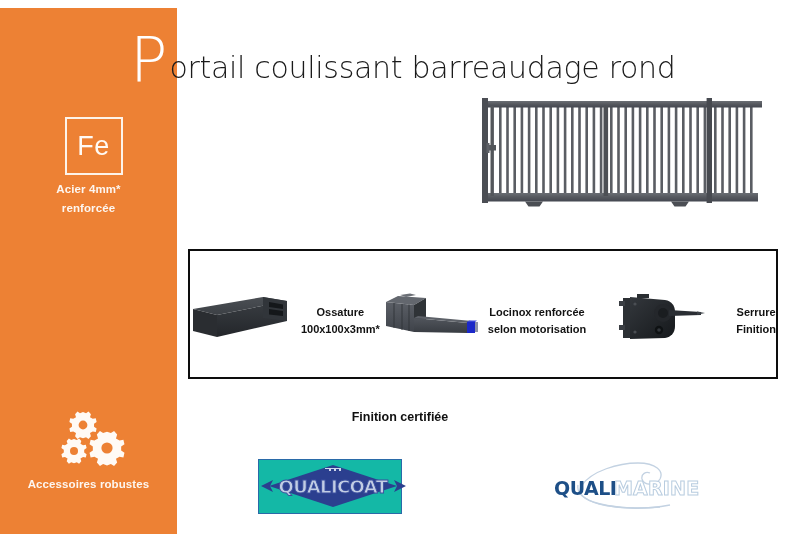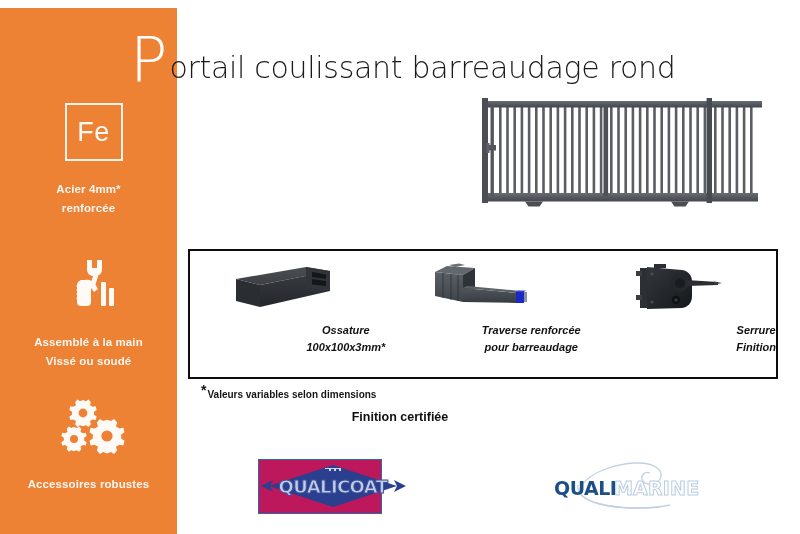--- a/index.html
+++ b/index.html
@@ -36,21 +36,21 @@
     font-size: 11.5px;
     font-weight: 600;
     letter-spacing: .1px;
     line-height: 19px;
     color: #fdf6f0;
     white-space: nowrap;
   }
   .icon-wrap {
     height: 72px;
     display: flex;
-    align-items: flex-start;
+    align-items: flex-end;
     justify-content: center;
     margin-bottom: 5px;
     padding-left: 10px;
   }
   
   #feature-steel { top: 95px; }
   .fe-box {
     width: 58px; height: 58px;
     border: 2px solid #fdf3ea;
     display: flex; align-items: center; justify-content: center;
@@ -108,25 +108,24 @@
     left: 188px; top: 249px;
     width: 590px; height: 130px;
     border: 2.5px solid #0d0d0d;
     box-sizing: border-box;
     background: #fff;
     display: flex;
   }
   .spec-col {
     flex: 1;
     display: flex;
-    flex-direction: column;
-    align-items: flex-end;
+    flex-direction: row;
+    align-items: center;
     padding-top: 8px;
     box-sizing: border-box;
-    font-style: italic;
   }
   .spec-art {
     height: 58px;
     display: flex;
     align-items: center;
     justify-content: center;
     width: 100%;
   }
   .spec-text { text-align: center; margin-top: 5px; }
   .spec-line {
@@ -162,23 +161,23 @@
     color: #101010;
   }
   #cert-logos {
     position: absolute;
     left: 188px; top: 455px;
     width: 590px; height: 70px;
   }
   #qualicoat-logo {
     position: absolute;
     left: 70px; top: 4px;
-    width: 124px; height: 55px;
+    width: 144px; height: 55px;
     border: 1.5px solid #2a6aa8;
-    background: #be185d;
+    background: #14b8a6;
     box-sizing: border-box;
   }
   #qualimarine-logo {
     position: absolute;
     left: 364px; top: 0px;
     width: 160px; height: 62px;
   }
 </style>
 </head>
 <body>
@@ -190,44 +189,20 @@
     <div class="feature" id="feature-steel">
       <div class="icon-wrap">
         <div class="fe-box">
           <span class="fe-text">Fe</span>
         </div>
       </div>
       <div class="feature-label">Acier 4mm*</div>
       <div class="feature-label">renforcée</div>
     </div>
 
-    <div class="feature" id="feature-assembly">
-      <div class="icon-wrap">
-        <svg width="62" height="62" viewBox="0 0 62 62" aria-hidden="true">
-          <g fill="#fffaf5">
-
-            <path d="M24 4 h5 v8 h5 V4 h5 v10 a6 6 0 0 1 -6 6 h-3 a6 6 0 0 1 -6 -6 Z"></path>
-
-            <rect x="28.5" y="19" width="5" height="13" transform="rotate(18 31 25)"></rect>
-
-            <path d="M22 24 c4 -1 8 1 10 4 l3 5 -4 3 -3 -4 v14 a4 4 0 0 1 -4 4 h-6 a4 4 0 0 1 -4 -4 V30 a6 6 0 0 1 4 -6 Z"></path>
-
-            <rect x="13.5" y="29" width="10" height="2.2" rx="1"></rect>
-            <rect x="13.5" y="33" width="10" height="2.2" rx="1"></rect>
-            <rect x="13.5" y="37" width="10" height="2.2" rx="1"></rect>
-            <rect x="13.5" y="41" width="10" height="2.2" rx="1"></rect>
-
-            <rect x="38" y="26" width="5" height="24" rx="1"></rect>
-            <rect x="46" y="32" width="5" height="18" rx="1"></rect>
-          </g>
-        </svg>
-      </div>
-      <div class="feature-label">Assemblé à la main</div>
-      <div class="feature-label">Vissé ou soudé</div>
-    </div>
 
     <div class="feature" id="feature-accessories">
       <div class="icon-wrap">
         <svg width="78" height="60" viewBox="0 0 78 60" aria-hidden="true">
           <g fill="#fffaf5">
 
             <g transform="translate(28,14)">
               <path d="M0,-13 L3.3,-11.8 6,-13.6 8.6,-10.6 7.6,-7.3 10.6,-5.6 13.9,-6.2 14.8,-2.3 12,-0.4 12,3 14.8,4.9 13.9,8.8 10.6,8.2 7.6,9.9 8.6,13.2 6,16.2 3.3,14.4 0,15.6 -3.3,14.4 -6,16.2 -8.6,13.2 -7.6,9.9 -10.6,8.2 -13.9,8.8 -14.8,4.9 -12,3 -12,-0.4 -14.8,-2.3 -13.9,-6.2 -10.6,-5.6 -7.6,-7.3 -8.6,-10.6 -6,-13.6 -3.3,-11.8 Z" transform="scale(0.92)"></path>
               <circle cx="0" cy="1" r="4.4" fill="#ED8134"></circle>
             </g>
@@ -388,22 +363,22 @@
 
           <path d="M34 26 L88 31 L88 41 L34 40 Z" fill="url(#mtrB)"></path>
           <path d="M34 26 L88 31 L92 29 L38 24 Z" fill="#5d6168"></path>
 
           <rect x="87" y="30" width="8" height="11" fill="#1b28c8"></rect>
           <path d="M87 30 L95 30 L97 28.5 L89 28.5 Z" fill="#3a46d8"></path>
           <rect x="95" y="30" width="3" height="10" fill="#8d92a8"></rect>
         </svg>
       </div>
       <div class="spec-text">
-        <div class="spec-line">Traverse renforcée</div>
-        <div class="spec-line">pour barreaudage</div>
+        <div class="spec-line">Locinox renforcée</div>
+        <div class="spec-line">selon motorisation</div>
       </div>
     </div>
 
     <div class="spec-col">
       <div class="spec-art">
         <svg width="92" height="52" viewBox="0 0 92 52" aria-hidden="true">
           <defs>
             <linearGradient id="lockG" x1="0" y1="0" x2="1" y2="1">
               <stop offset="0" stop-color="#33373c"></stop>
               <stop offset="1" stop-color="#15181b"></stop>
@@ -431,23 +406,20 @@
           <circle cx="20" cy="40" r="1.6" fill="#4a4e53"></circle>
         </svg>
       </div>
       <div class="spec-text">
         <div class="spec-line">Serrure</div>
         <div class="spec-line">Finition</div>
       </div>
     </div>
   </div>
 
-  <div id="footnote">
-    <span class="star">*</span><span>Valeurs variables selon dimensions</span>
-  </div>
 
   <div id="finish-certified">Finition certifiée</div>
 
   <div id="cert-logos">
 
     <div id="qualicoat-logo">
       <svg width="149" height="52" viewBox="0 0 149 52" aria-hidden="true">
 
         <path d="M74 5 L138 26 L74 47 L10 26 Z" fill="#2b3f8f"></path>
 

